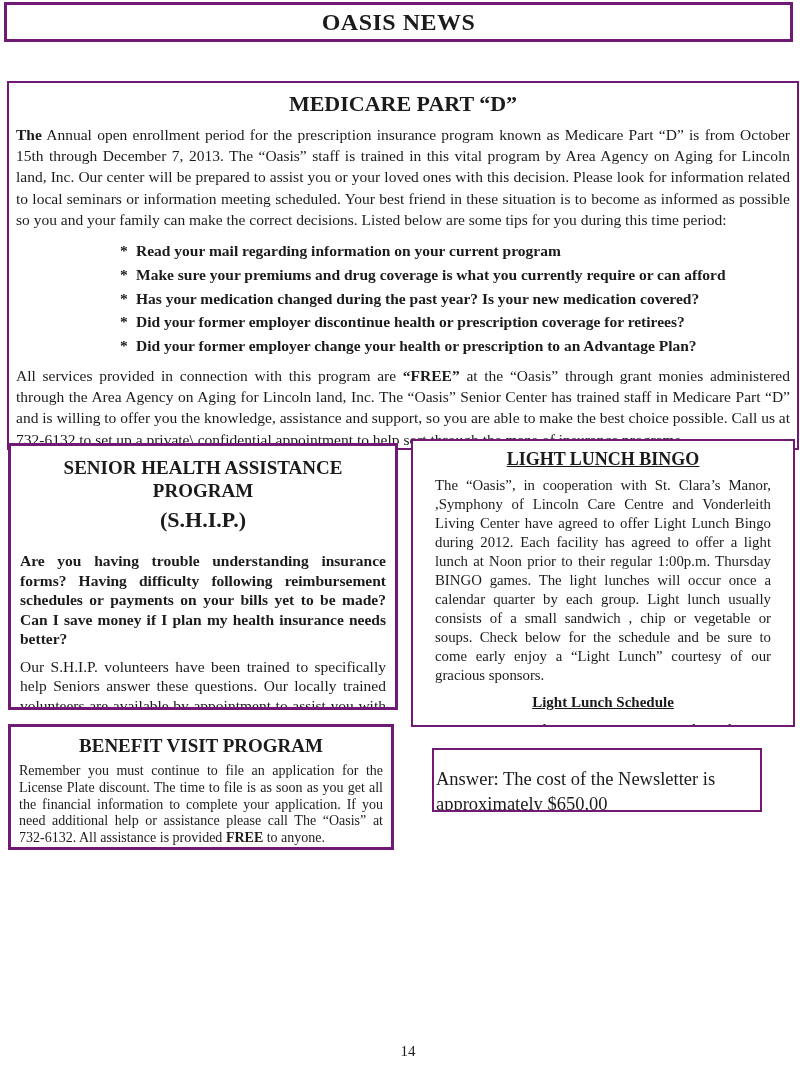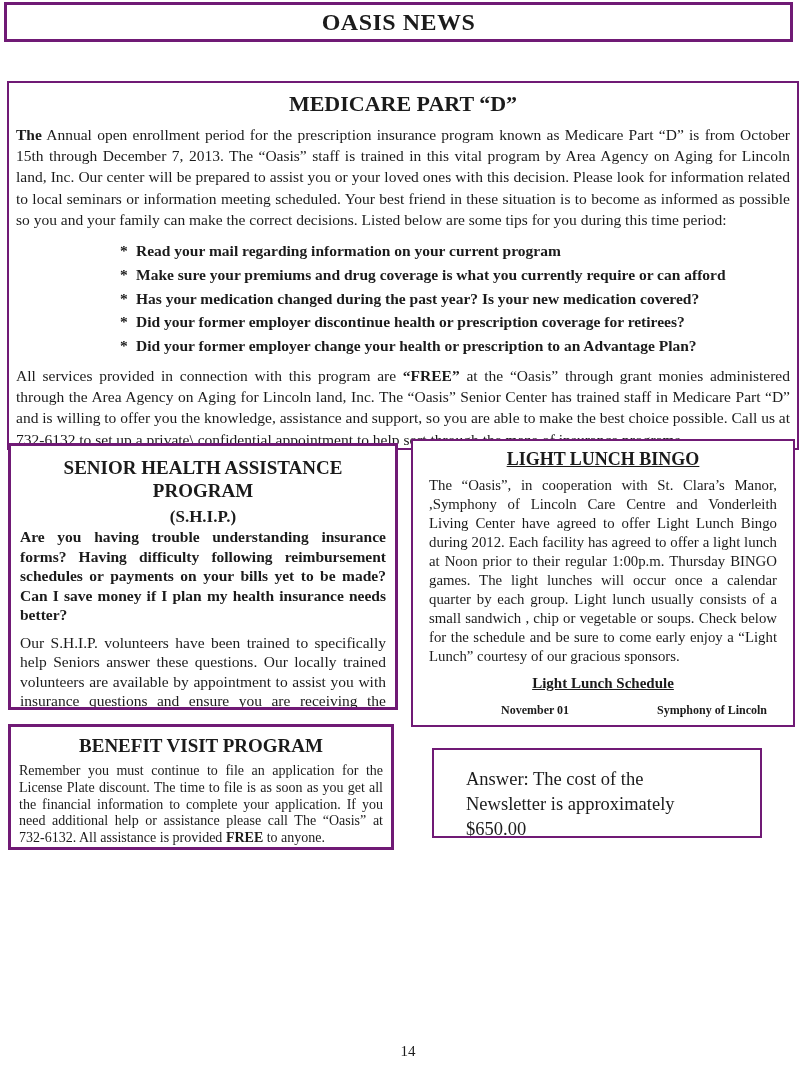--- a/index.html
+++ b/index.html
@@ -25,39 +25,39 @@
   .para { font-size:15.5px; line-height:21.2px; text-align:justify; }
   .tips { list-style:none; margin:9px 0 7px 104px; }
   .tips li { display:flex; font-weight:bold; font-size:15.5px; line-height:23.8px; }
   .tips .star { width:16px; flex:0 0 16px; }
   .assist { text-align:center; font-weight:bold; font-size:15.5px; margin:9px 0 8px; }
   .b { font-weight:bold; }
 
   
   .ship { left:8px; top:443px; width:390px; height:267px; border-width:3px; padding:7px 9px; overflow:hidden; }
   .ship h3 { text-align:center; font-size:19px; font-weight:bold; line-height:23px; margin-top:3px; }
-  .ship h4 { text-align:center; font-size:17px; font-weight:bold; margin:5px 0 0; }
+  .ship h4 { text-align:center; font-size:22px; font-weight:bold; margin:5px 0 18px; }
   .ship .q { font-weight:bold; font-size:15.5px; line-height:19.5px; text-align:justify; }
   .ship .bodytext { margin-top:8px; font-size:15.5px; line-height:19.5px; text-align:justify; }
 
   
-  .bingo { left:411px; top:439px; width:384px; height:288px; padding:6px 16px; overflow:hidden; }
+  .bingo { left:411px; top:439px; width:384px; height:288px; padding:6px 22px; overflow:hidden; }
   .bingo h3 { text-align:center; font-size:18px; font-weight:bold; text-decoration:underline; margin:2px 0 6px; }
   .bingo .bodytext { font-size:14.8px; line-height:19px; text-align:justify; }
   .sched-title { text-align:center; font-size:15px; font-weight:bold; text-decoration:underline; margin:9px 0 5px; }
   .sched-row { display:flex; font-weight:bold; font-size:12px; line-height:26px; padding-left:72px;gap:44px; }
   .sched-date { width:112px; flex:0 0 112px; }
 
   
   .benefit { left:8px; top:724px; width:386px; height:126px; border-width:3px; padding:7px 8px; overflow:hidden; }
   .benefit h3 { text-align:center; font-size:19px; font-weight:bold; margin:1px 0 6px; }
   .benefit .bodytext { font-size:14px; line-height:16.8px; text-align:justify; }
 
   
-  .answer { left:432px; top:748px; width:330px; height:90px; padding:17px 32px; overflow:hidden; }
+  .answer { left:432px; top:748px; width:330px; height:64px; padding:17px 2px; overflow:hidden; }
   .answer p { font-size:18.5px; line-height:25px; }
 
   
   .pageno { position:absolute; left:16px; right:0; top:1043px; text-align:center; font-size:15px; }
 </style>
 </head>
 <body>
 
 <header class="box masthead">
   <h1>OASIS NEWS</h1>

